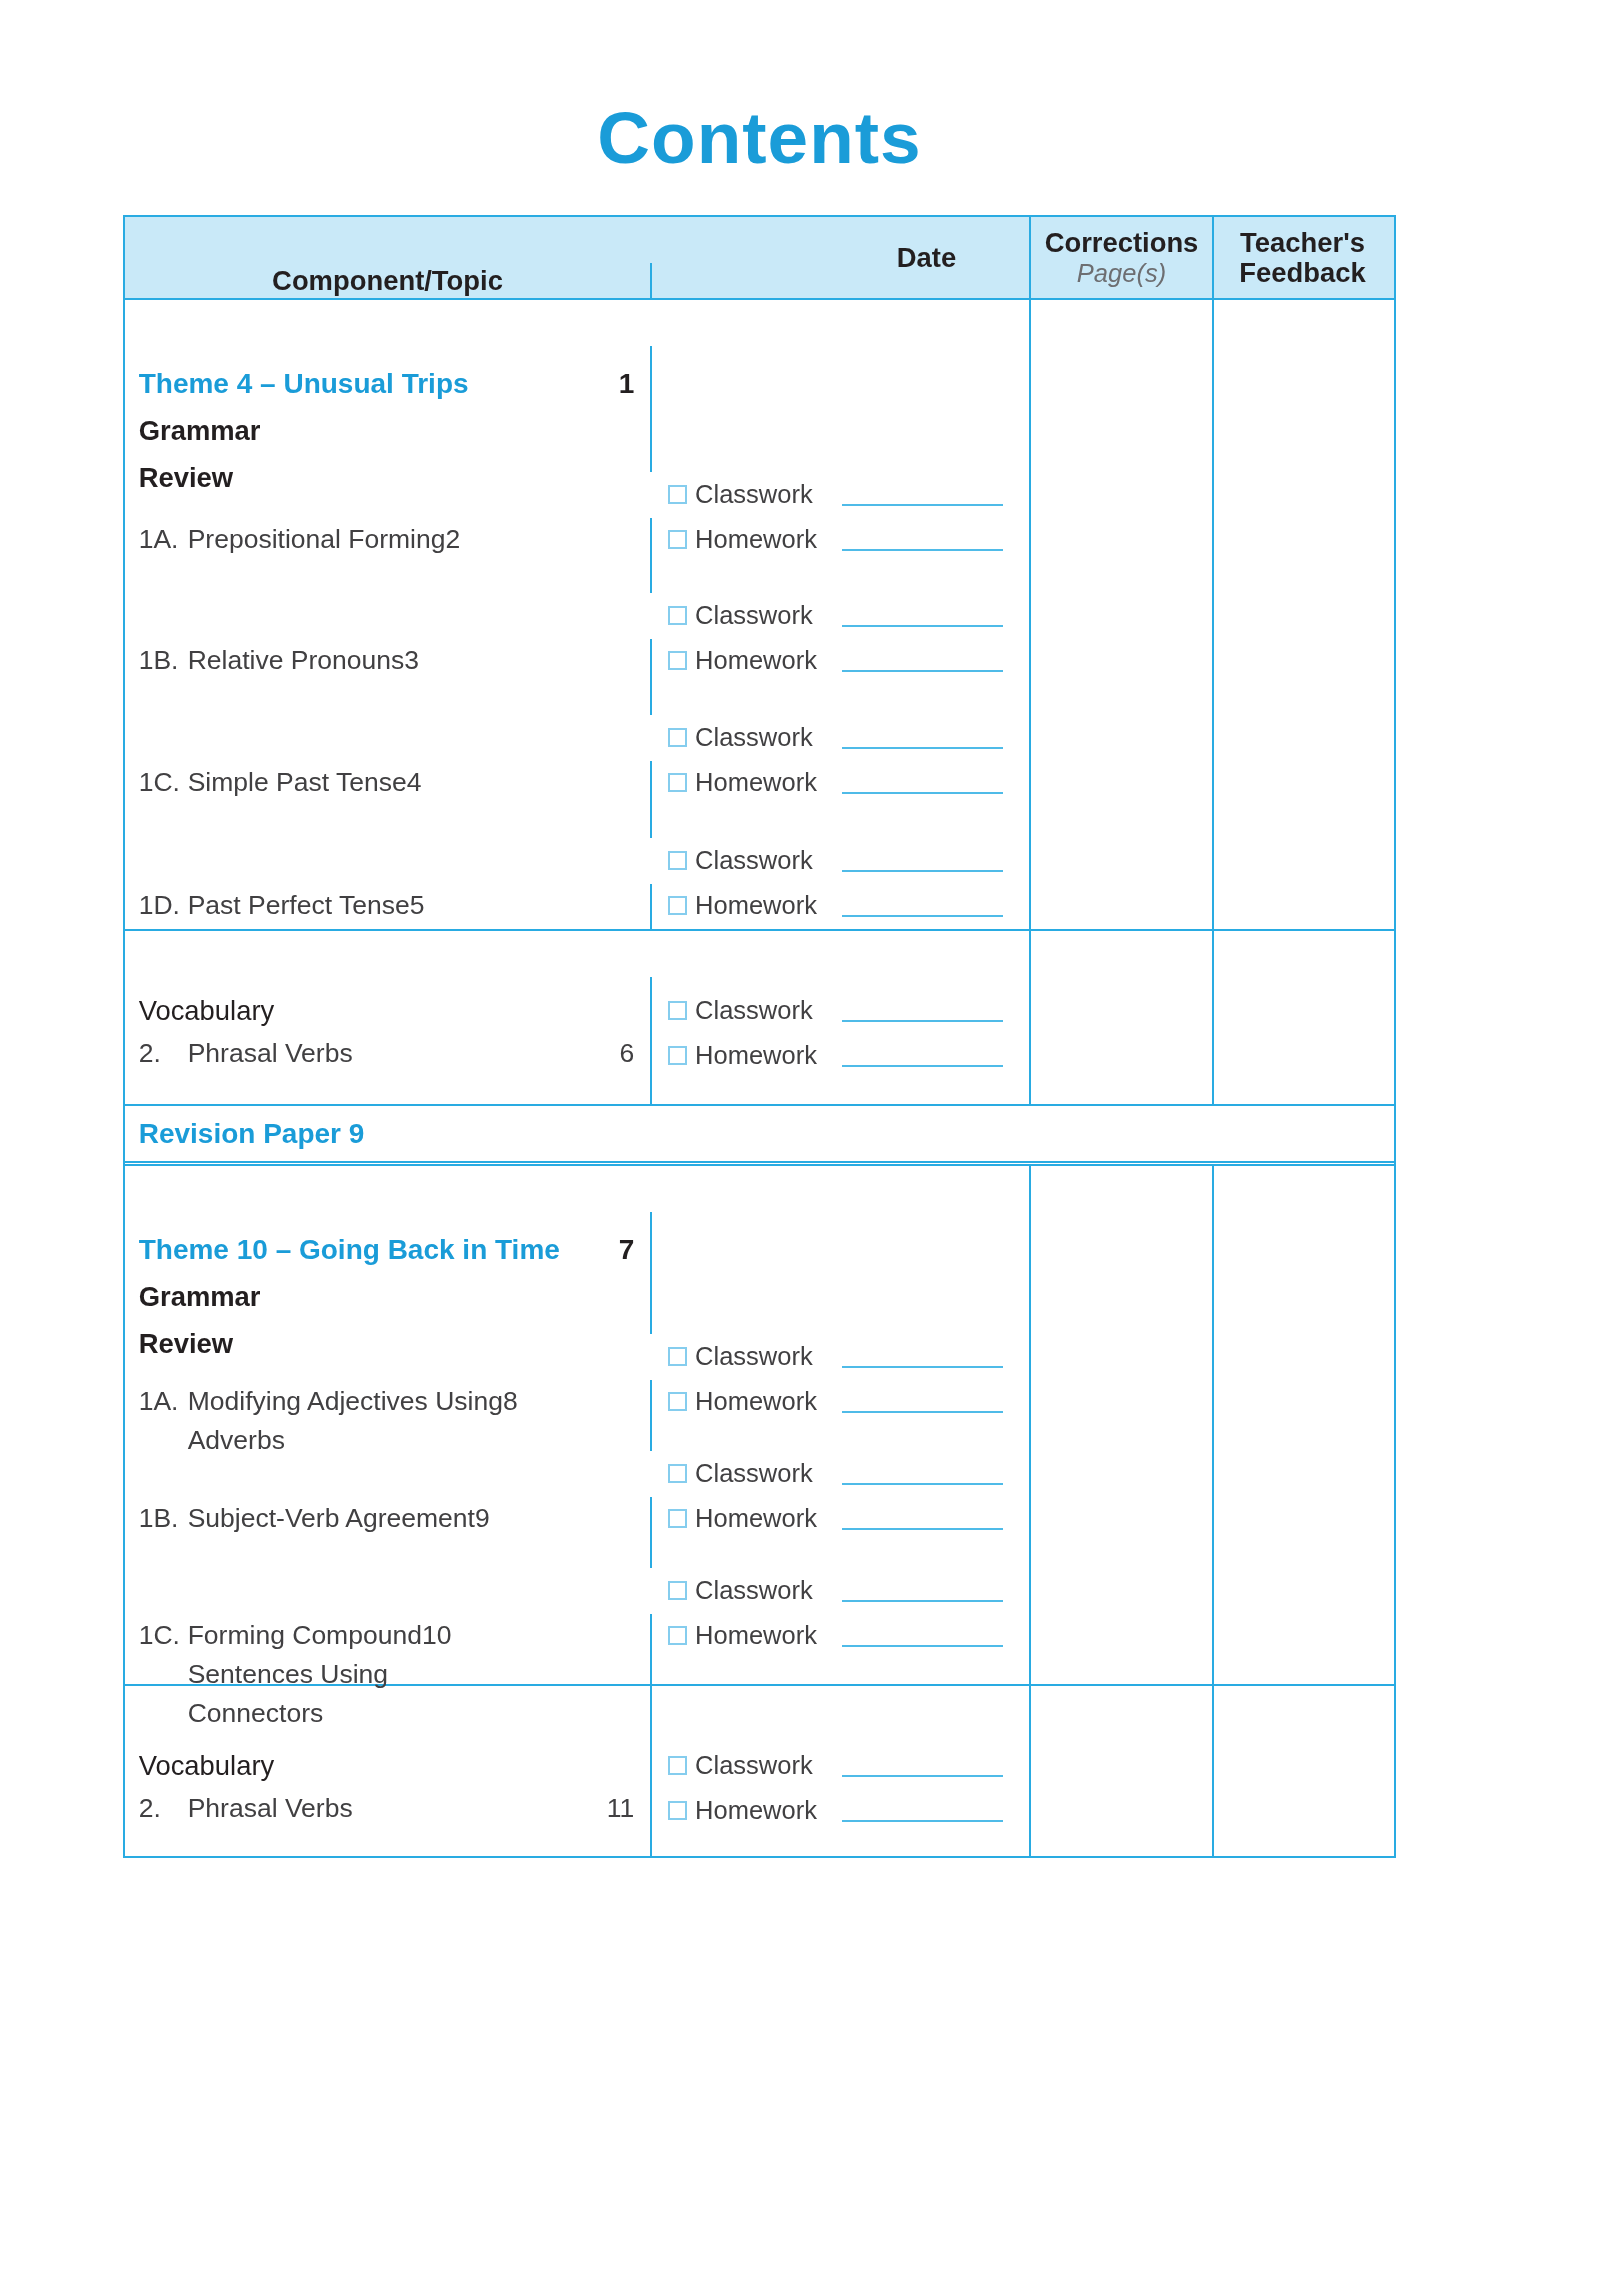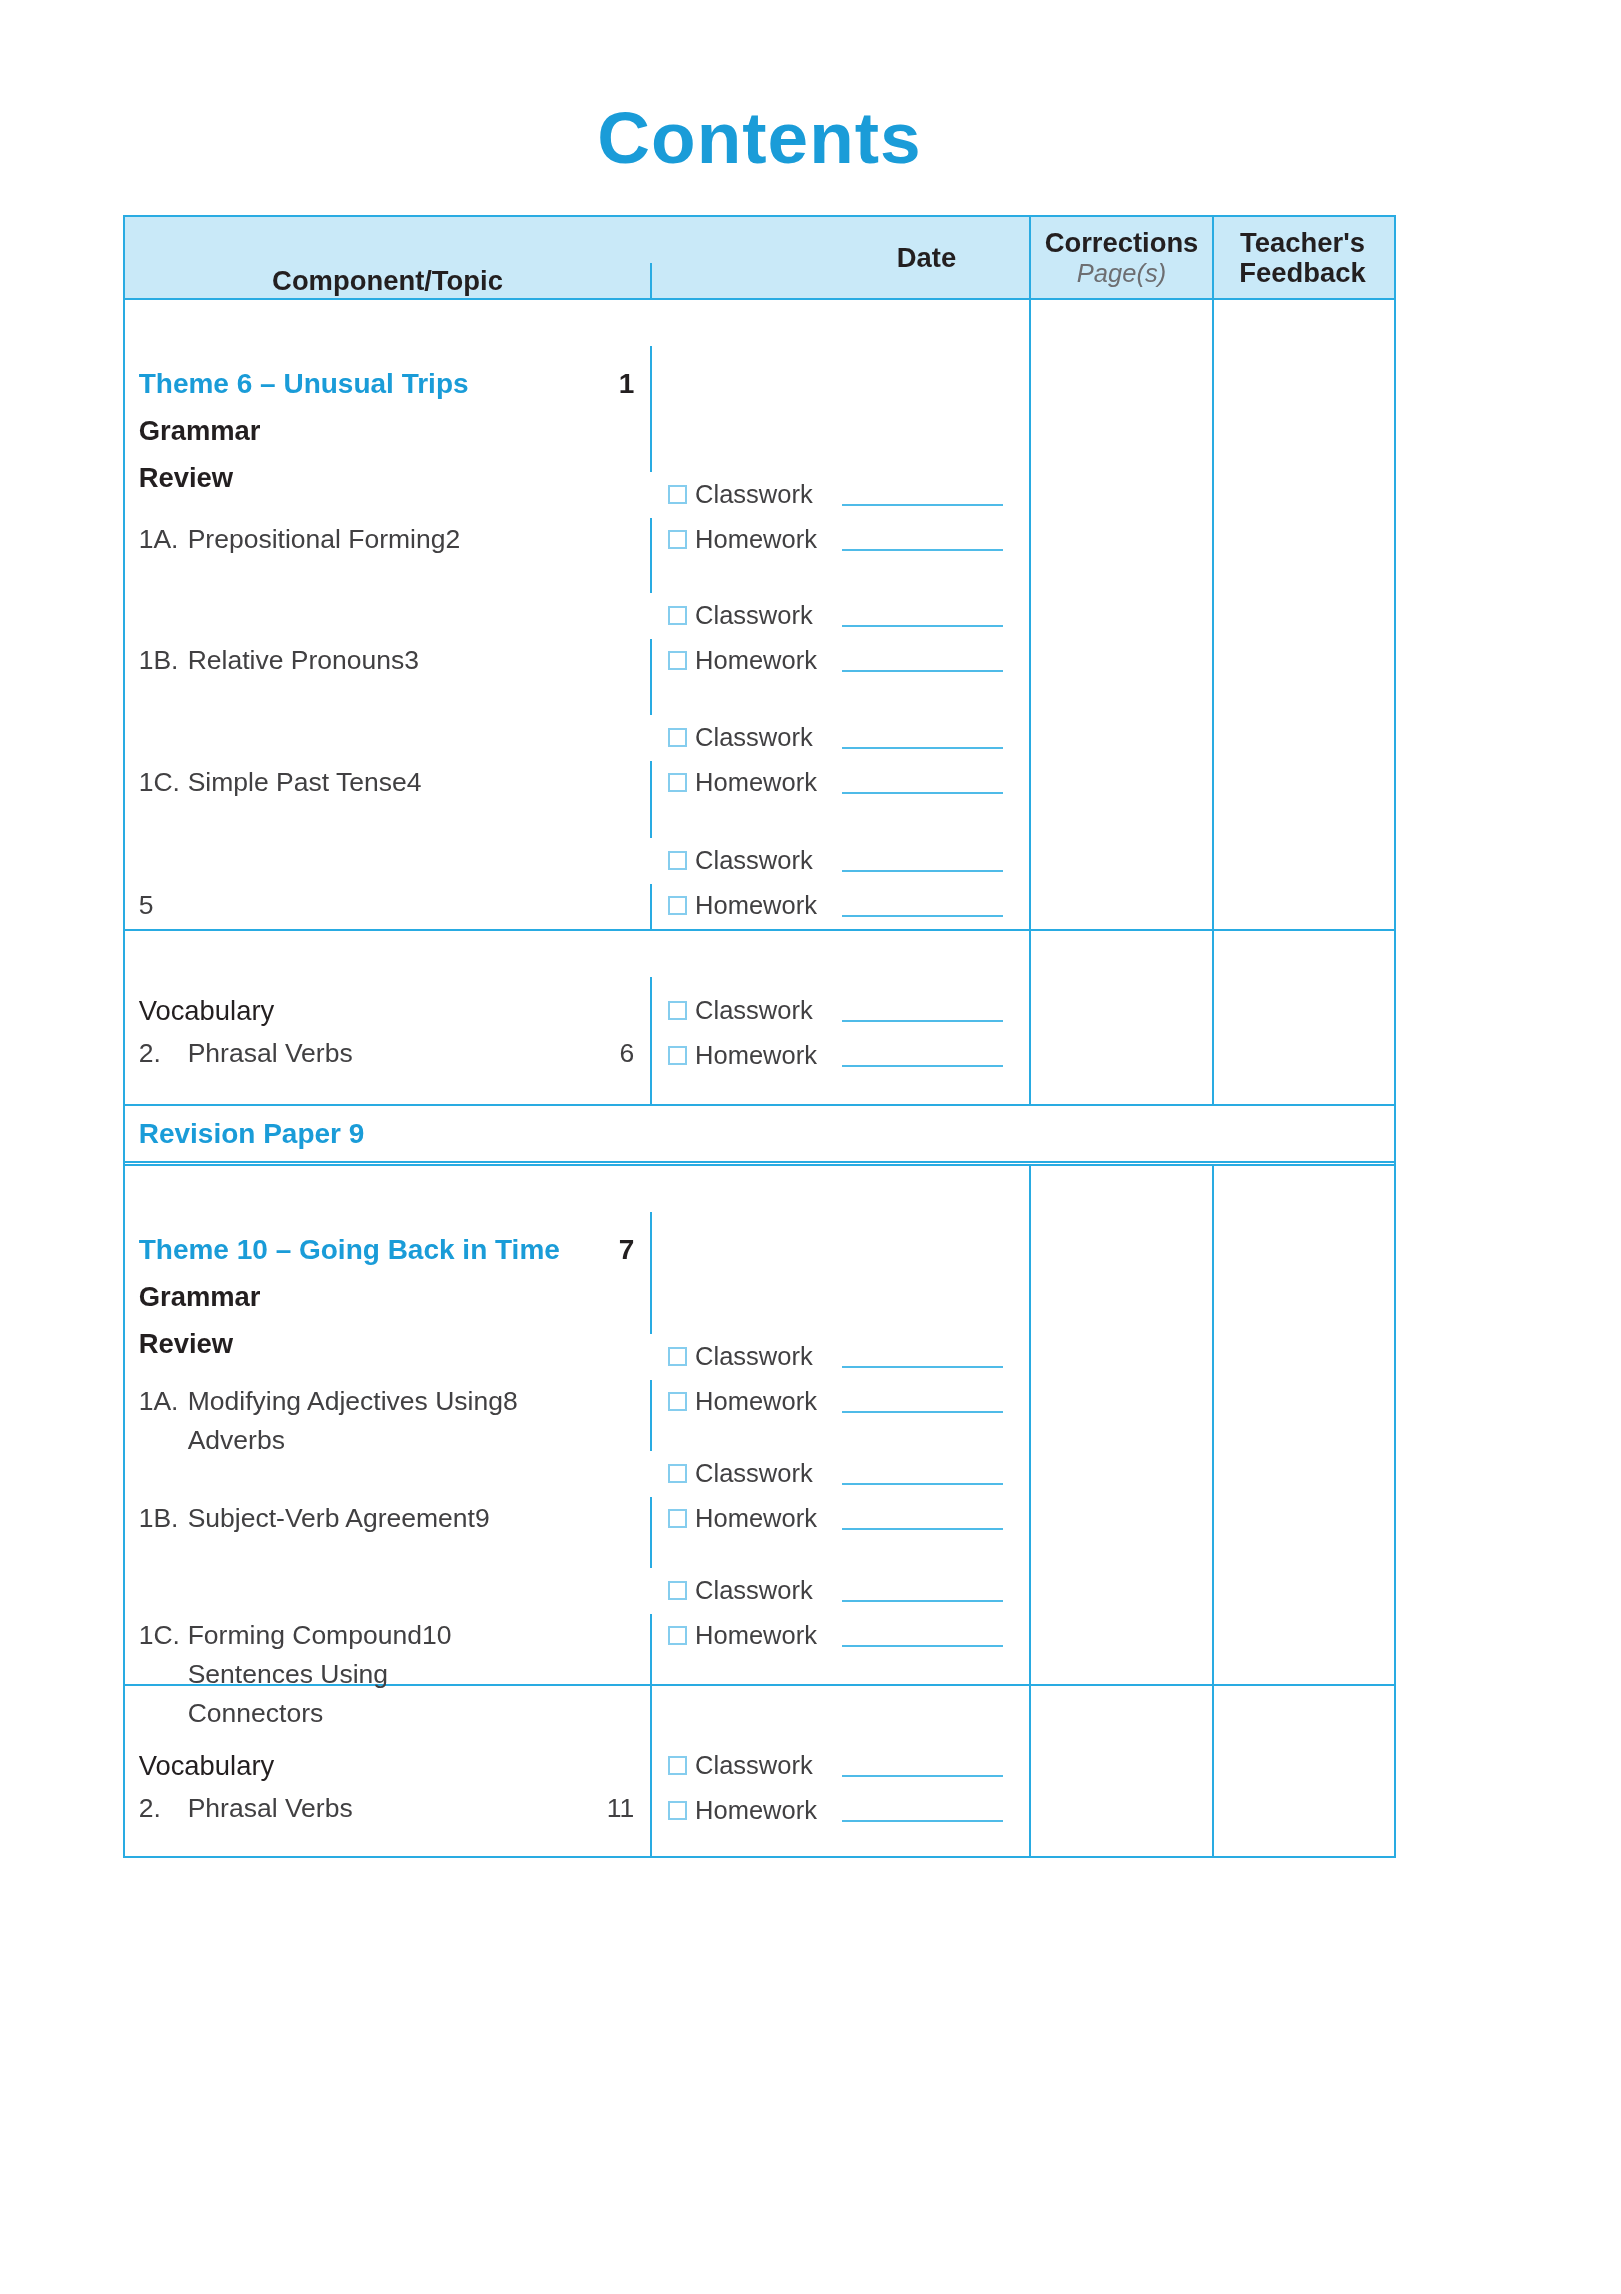--- a/index.html
+++ b/index.html
@@ -132,21 +132,21 @@
       </div>
       <div class="hcell col4">
         <span>Teacher's</span>
         <span>Feedback</span>
       </div>
     </div>
 
     <div class="grid t9">
       <div class="vr col1 r1 theme-cell">
         <div class="theme-line">
-          <span>Theme 6 – Unusual Trips</span>
+          <span>Theme 4 – Unusual Trips</span>
           <span class="theme-page">1</span>
         </div>
         <div class="sub">Grammar</div>
         <div class="sub">Review</div>
       </div>
       <div class="vr col2 r1"></div>
 
       <div class="vr col1 r2 topic-cell">
         <div class="topic-label">
           <span class="tnum">1A.</span>
@@ -201,20 +201,24 @@
           <span class="wline"></span>
         </div>
         <div class="work">
           <span class="cbx"></span>
           <span class="wlabel">Homework</span>
           <span class="wline"></span>
         </div>
       </div>
 
       <div class="vr col1 r5 topic-cell">
+        <div class="topic-label">
+          <span class="tnum">1D.</span>
+          <span class="ttext">Past Perfect Tense</span>
+        </div>
         <span class="pnum">5</span>
       </div>
       <div class="vr col2 r5 work-cell">
         <div class="work">
           <span class="cbx"></span>
           <span class="wlabel">Classwork</span>
           <span class="wline"></span>
         </div>
         <div class="work">
           <span class="cbx"></span>

